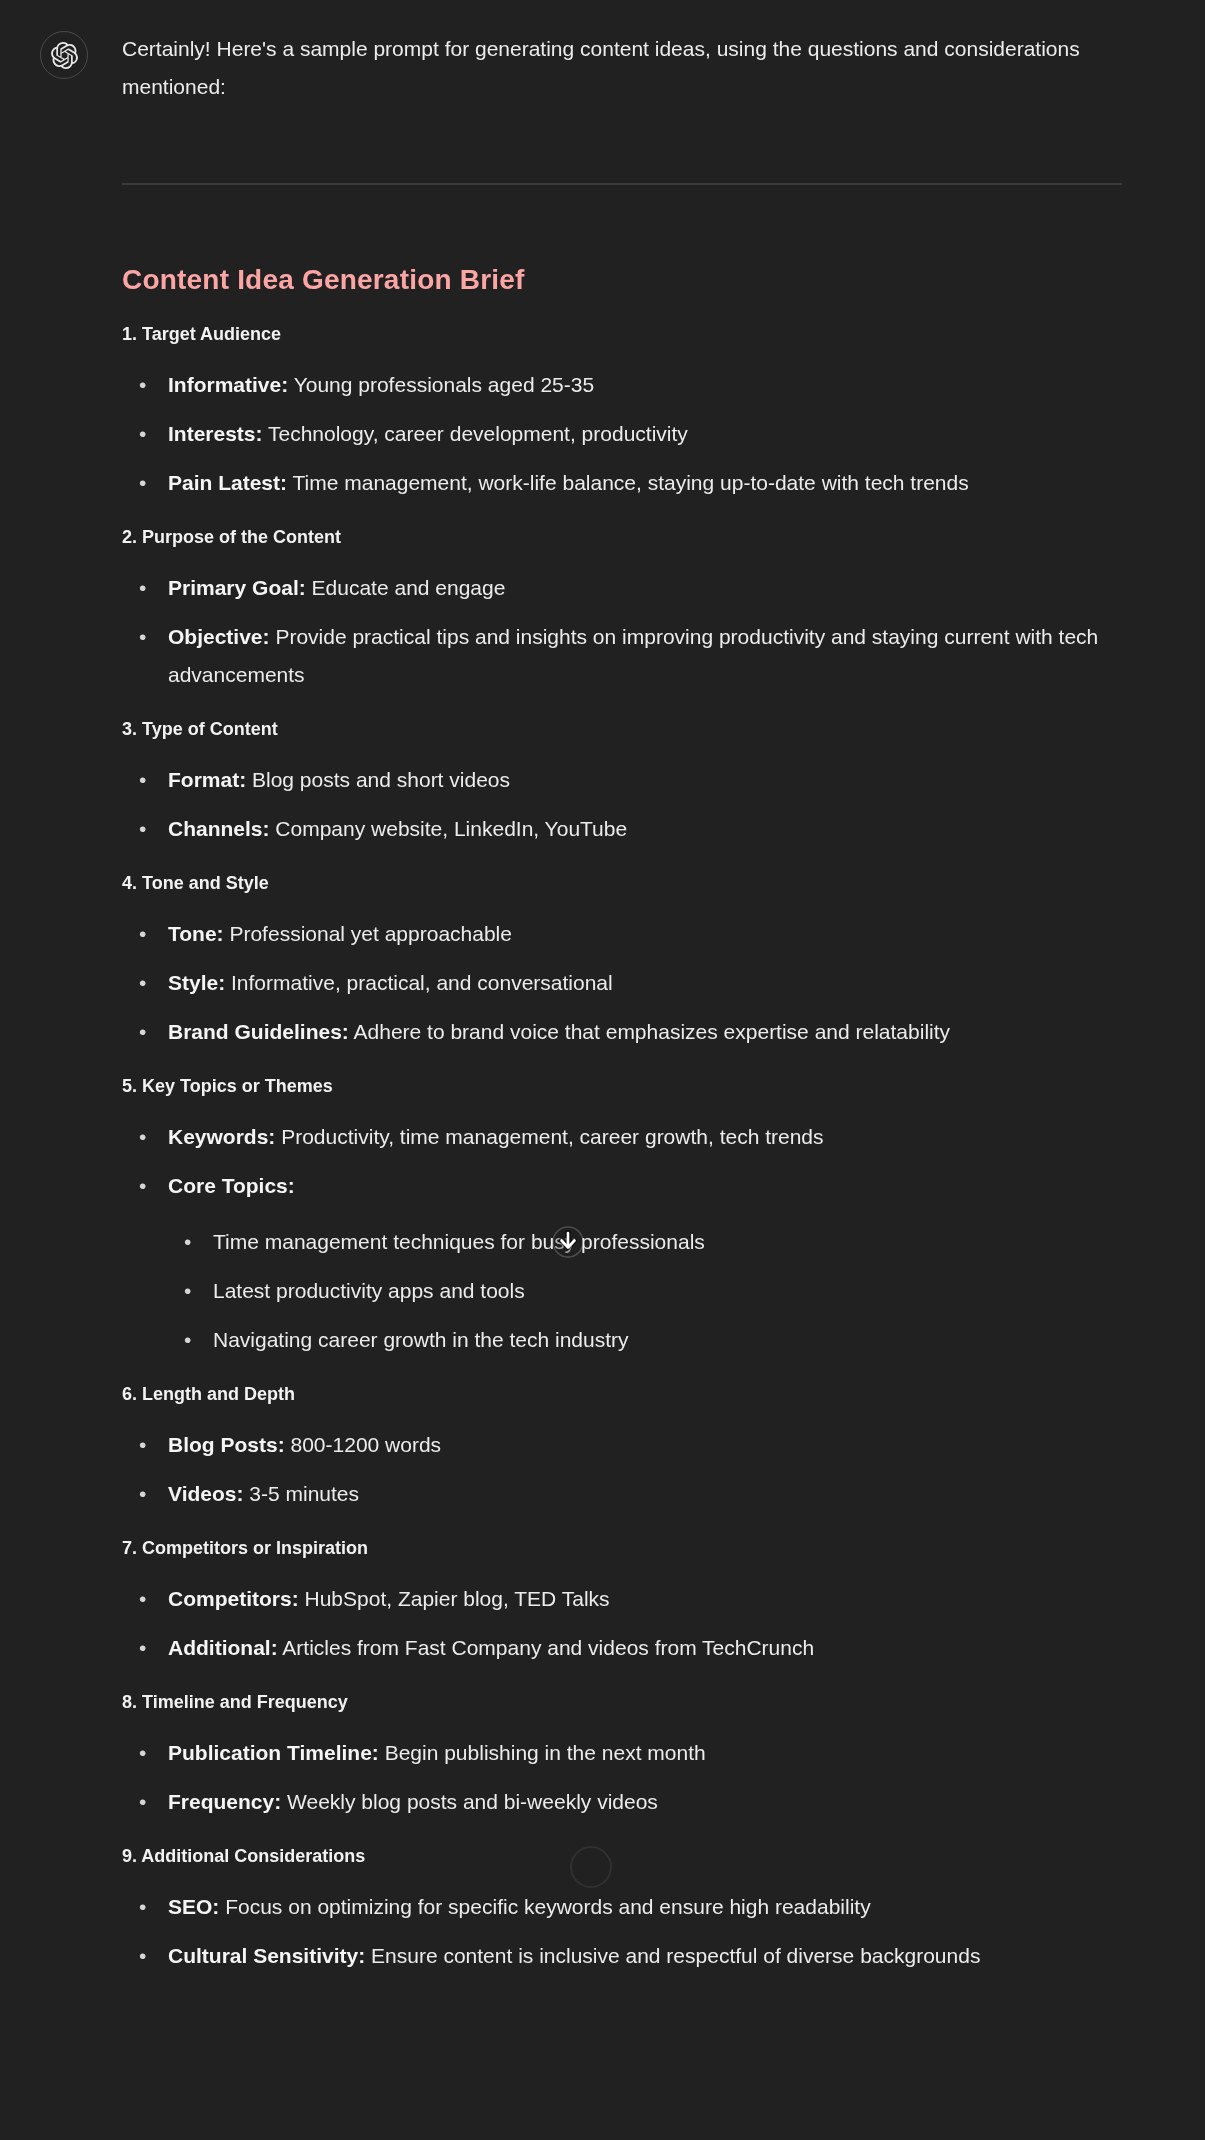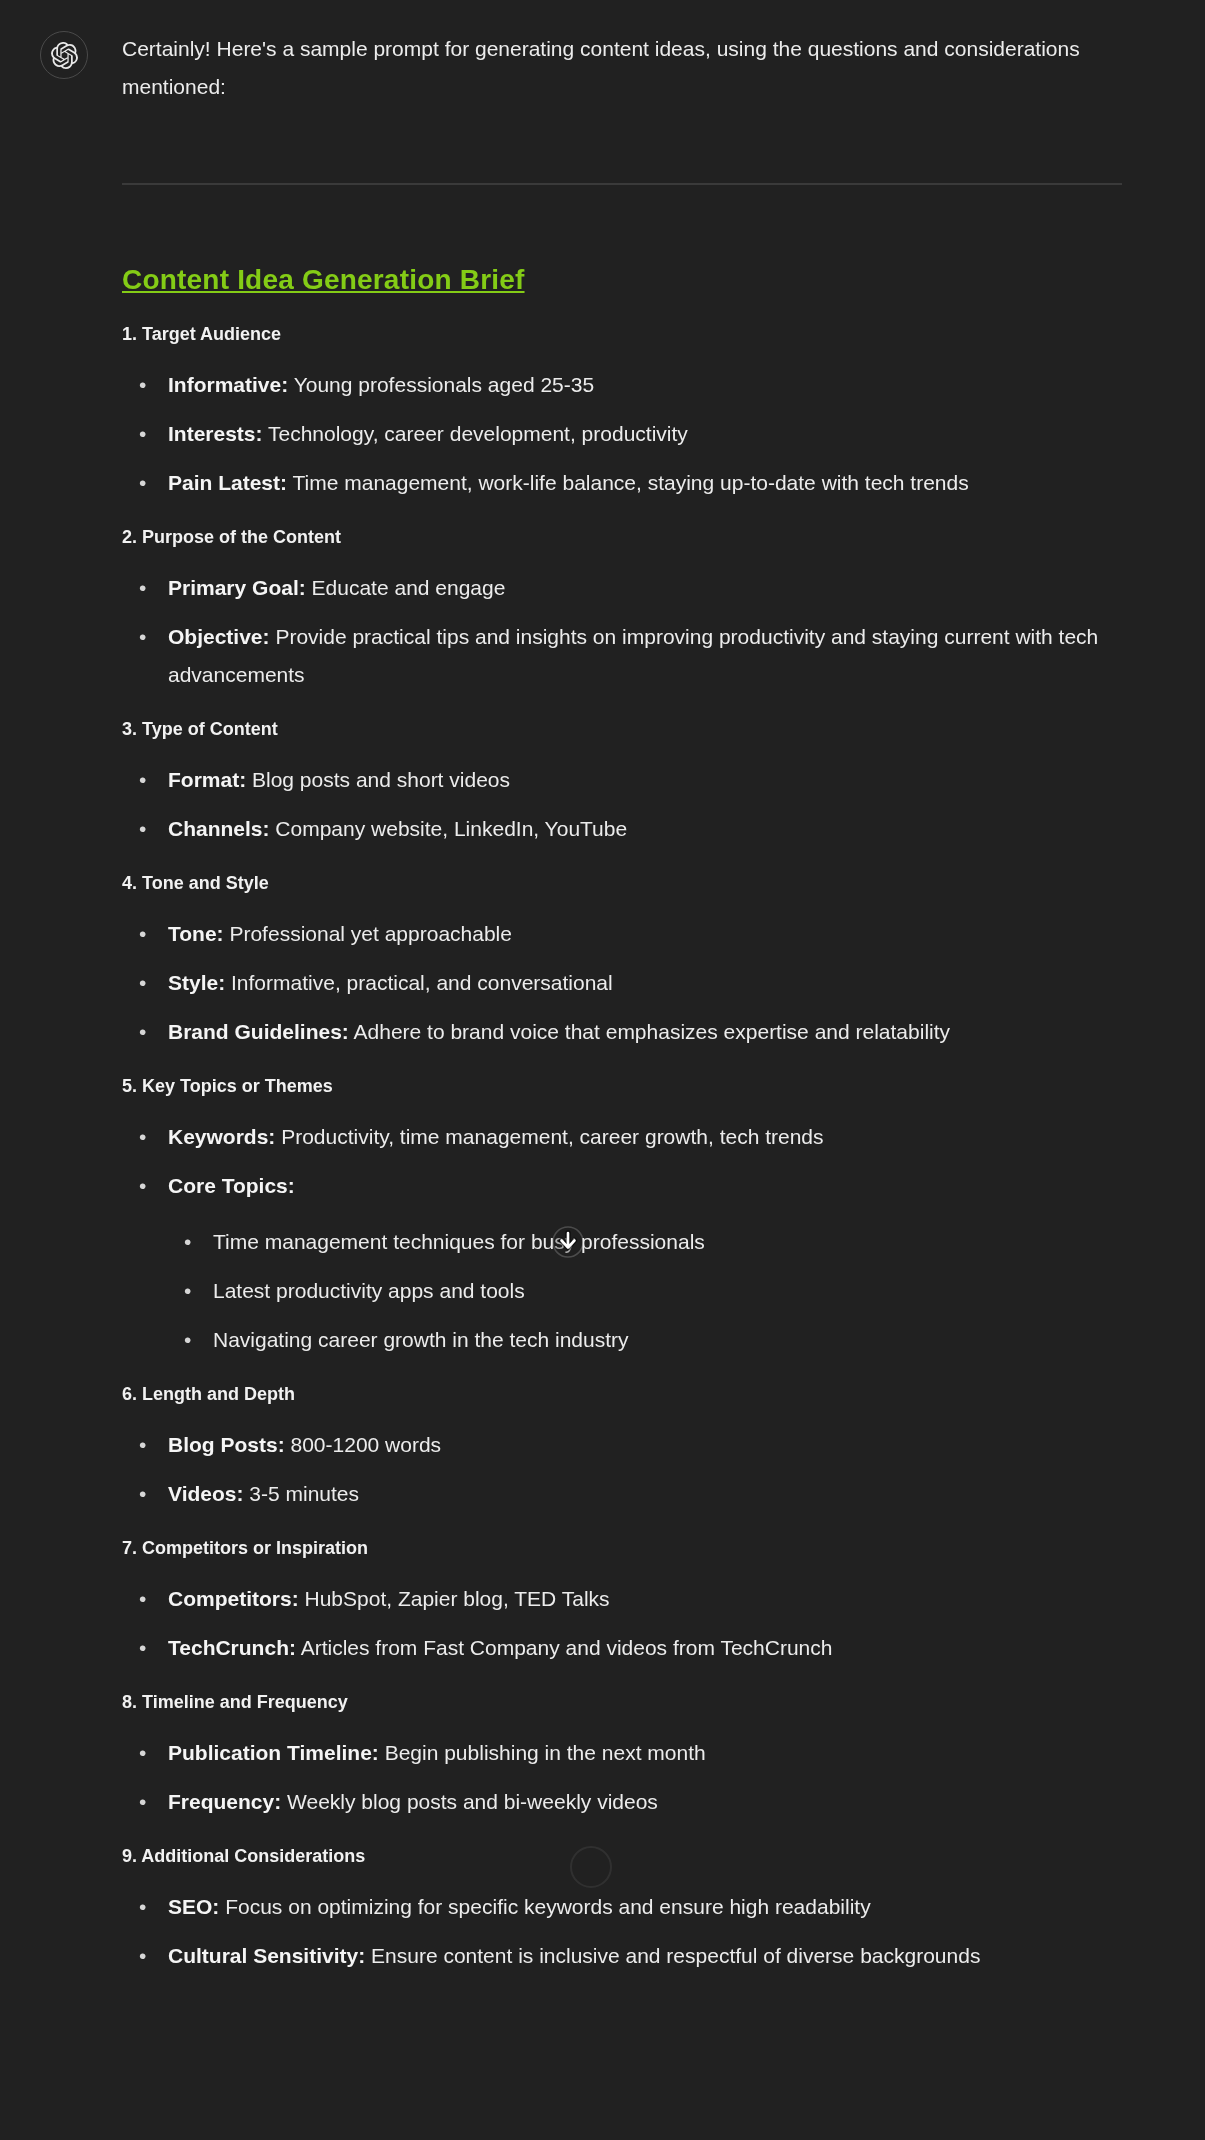--- a/index.html
+++ b/index.html
@@ -37,24 +37,23 @@
   }
   hr.divider {
     border: none;
     border-top: 2px solid #3a3a3a;
     margin: 77px 0 0 0;
   }
   h2.brief-title {
     font-size: 28px;
     line-height: 38px;
     font-weight: 700;
-    color: #84cc16;
+    color: #fca5a5;
     margin: 76px 0 0 0;
     letter-spacing: 0.2px;
-    text-decoration: underline;
   }
   h3.section-heading {
     font-size: 18px;
     line-height: 38px;
     font-weight: 700;
     color: #f2f2f2;
     margin: 16px 0 13px 0;
   }
   ul.section-list {
     list-style: none;
@@ -143,21 +142,21 @@
             </ul></li>
         </ul>
         <h3 class="section-heading">6. Length and Depth</h3>
         <ul class="section-list">
           <li><strong class="item-label">Blog Posts:</strong> 800-1200 words</li>
           <li><strong class="item-label">Videos:</strong> 3-5 minutes</li>
         </ul>
         <h3 class="section-heading">7. Competitors or Inspiration</h3>
         <ul class="section-list">
           <li><strong class="item-label">Competitors:</strong> HubSpot, Zapier blog, TED Talks</li>
-          <li><strong class="item-label">TechCrunch:</strong> Articles from Fast Company and videos from TechCrunch</li>
+          <li><strong class="item-label">Additional:</strong> Articles from Fast Company and videos from TechCrunch</li>
         </ul>
         <h3 class="section-heading">8. Timeline and Frequency</h3>
         <ul class="section-list">
           <li><strong class="item-label">Publication Timeline:</strong> Begin publishing in the next month</li>
           <li><strong class="item-label">Frequency:</strong> Weekly blog posts and bi-weekly videos</li>
         </ul>
         <h3 class="section-heading">9. Additional Considerations</h3>
         <ul class="section-list">
           <li><strong class="item-label">SEO:</strong> Focus on optimizing for specific keywords and ensure high readability</li>
           <li><strong class="item-label">Cultural Sensitivity:</strong> Ensure content is inclusive and respectful of diverse backgrounds</li>

